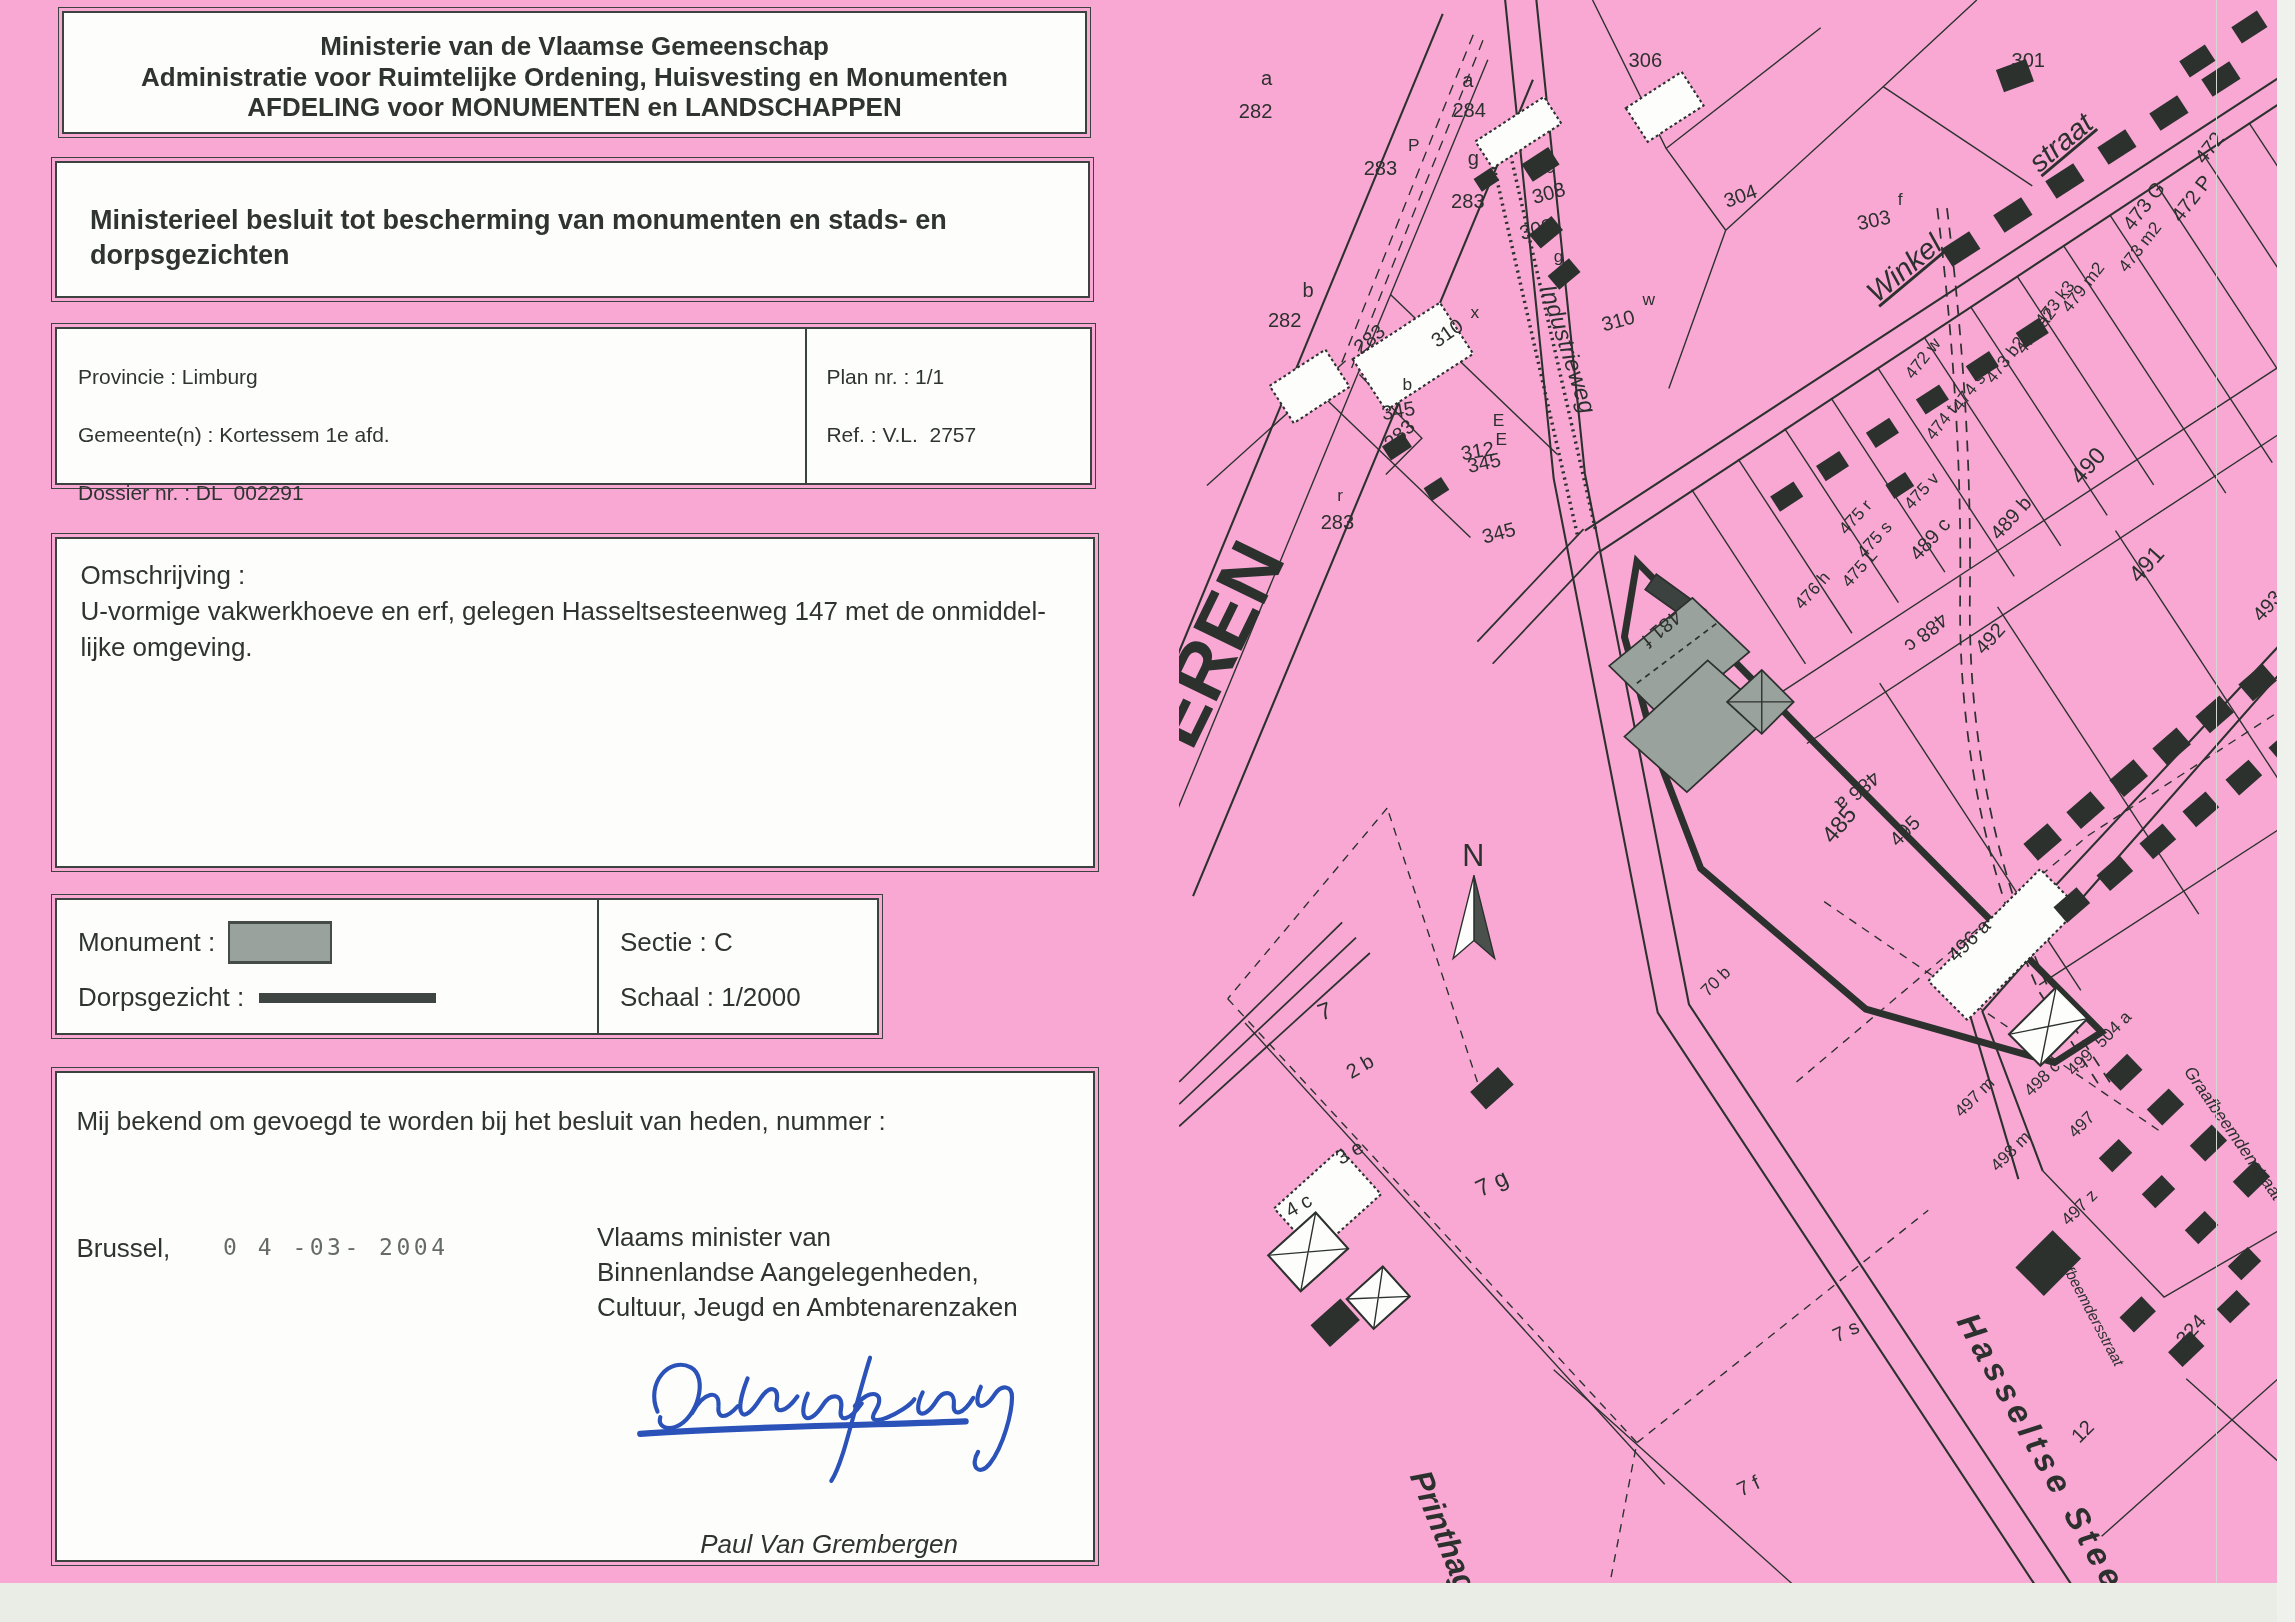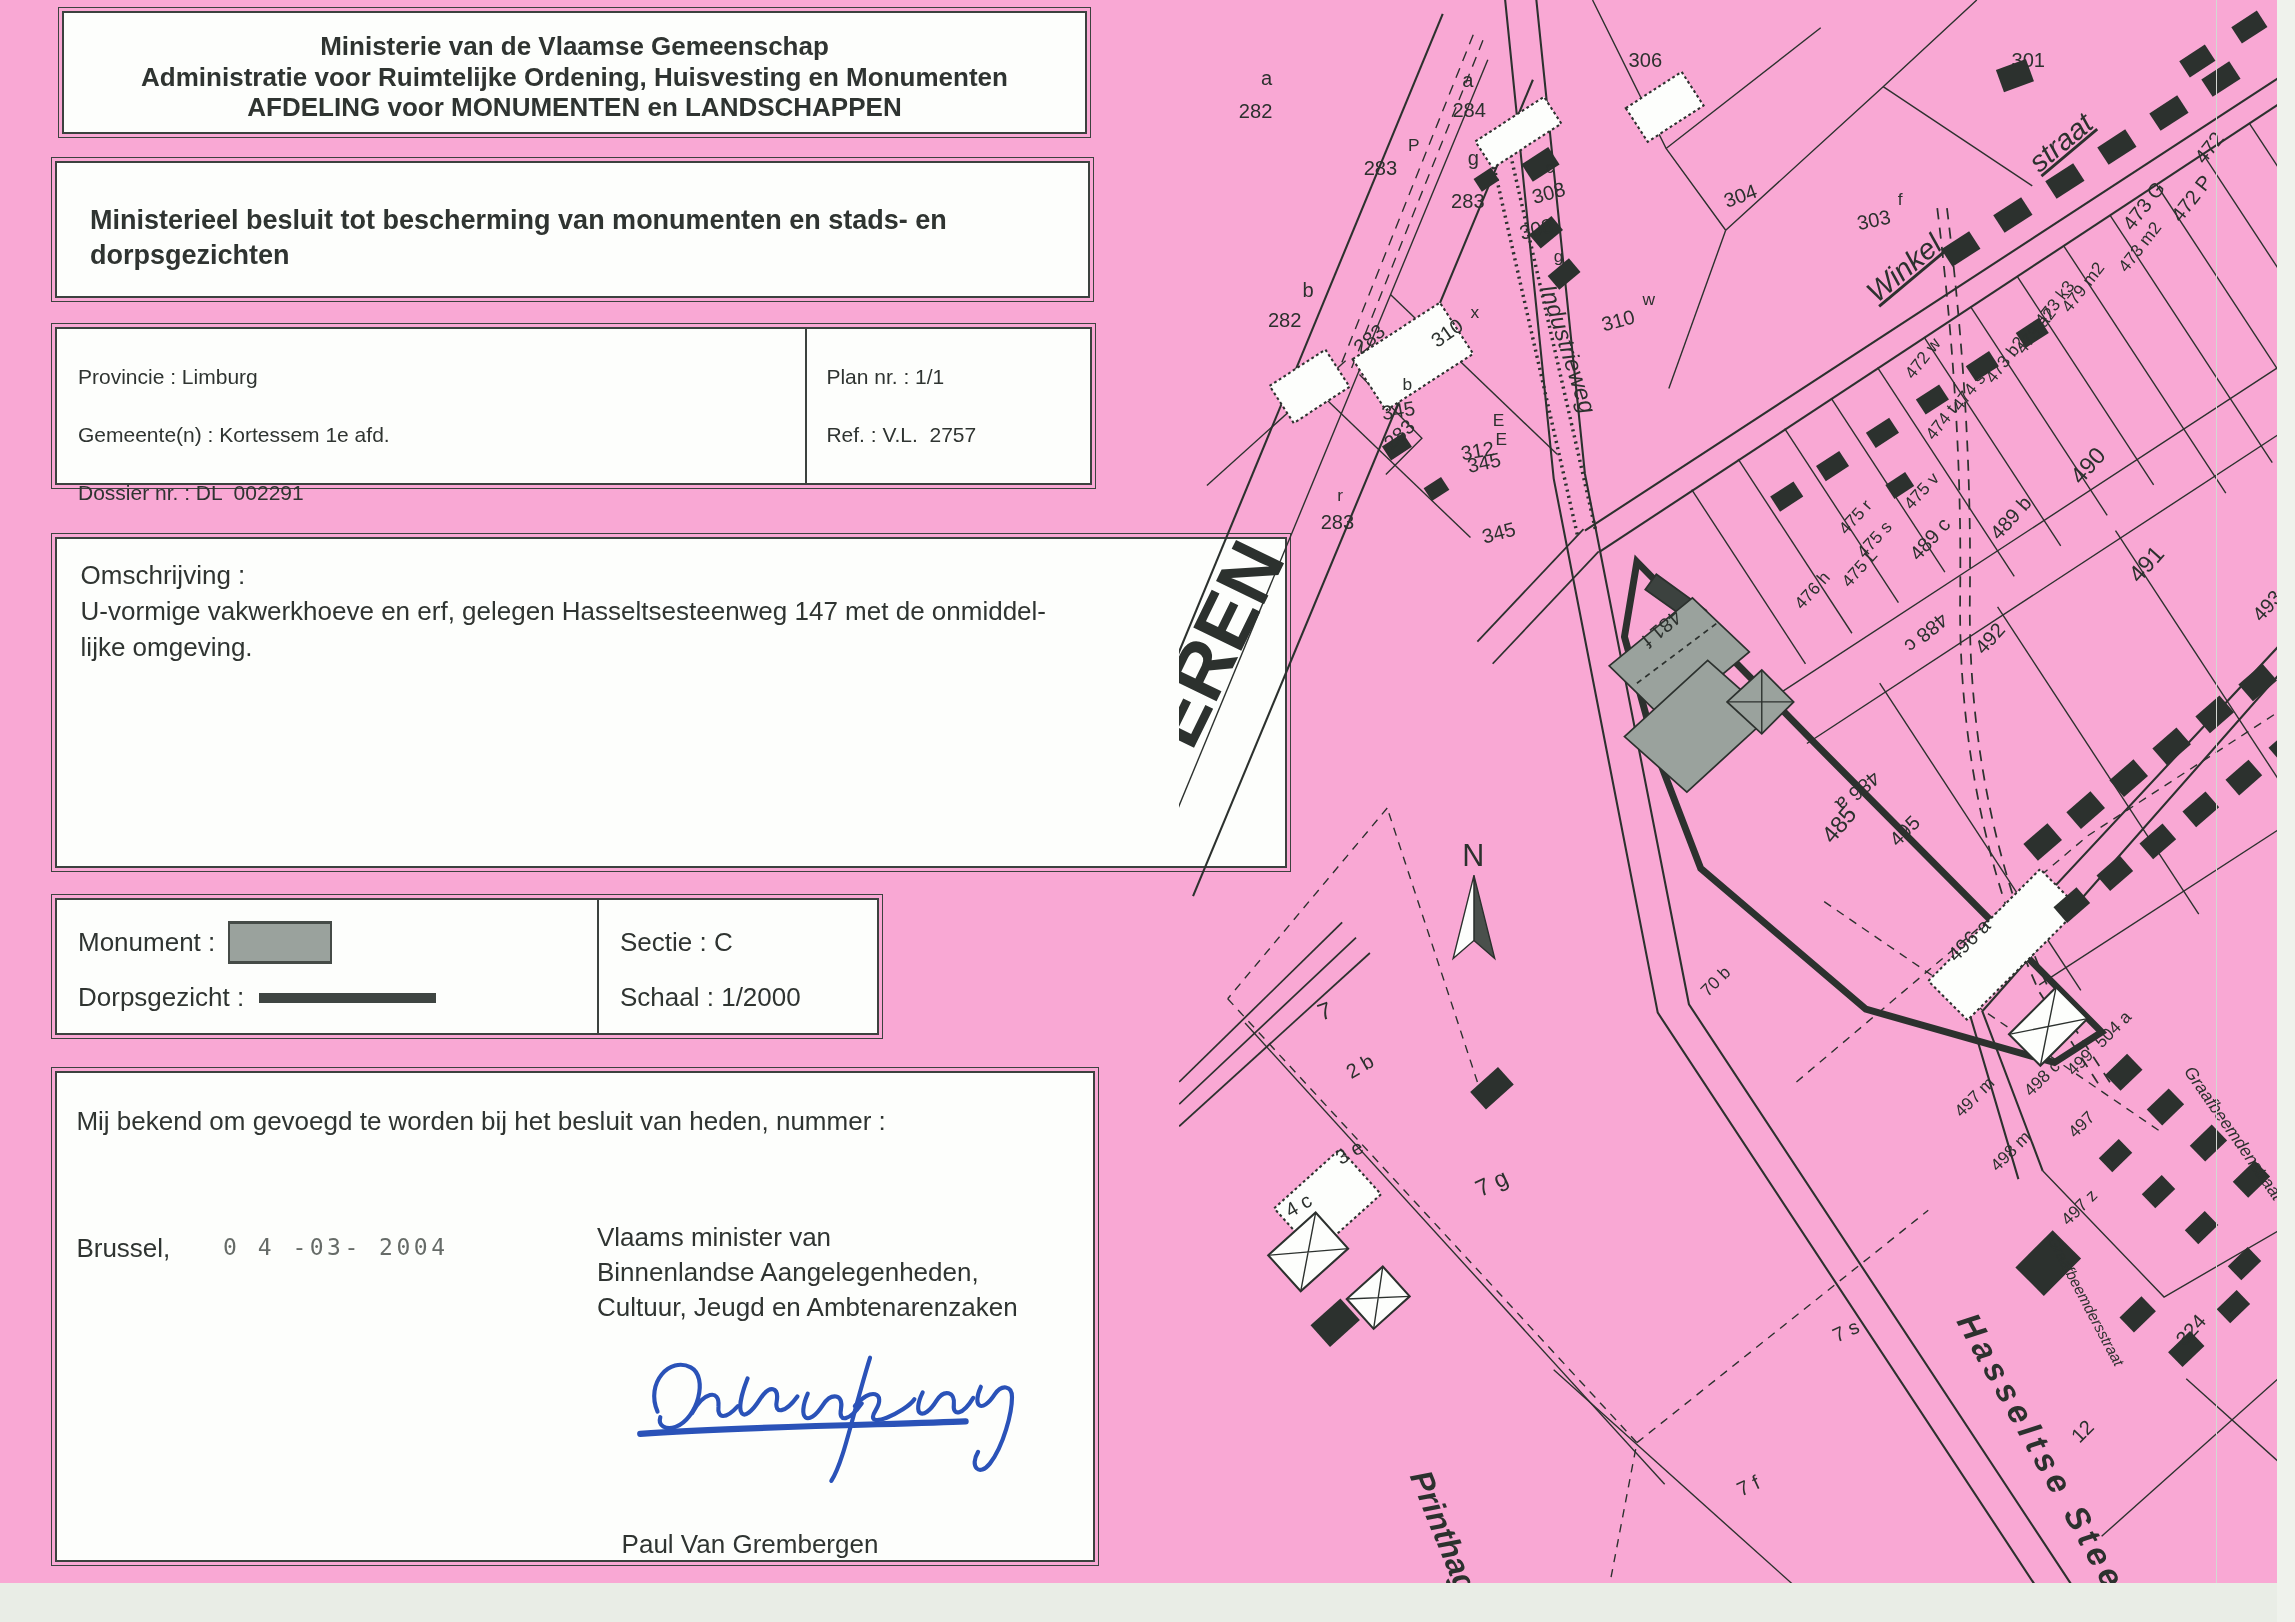--- a/index.html
+++ b/index.html
@@ -8,34 +8,34 @@
   
   .box{position:absolute;background:#fdfefc;border:2.1px solid #3c423f;outline:1.4px solid #3c423f;outline-offset:3.5px;box-sizing:border-box;}
   .b-header{left:62px;top:11px;width:1025px;height:123px;text-align:center;padding-top:18px;}
   .b-header div{font-weight:bold;font-size:26px;line-height:30.5px;}
   .b-title{left:55px;top:161px;width:1035px;height:137px;padding:40px 33px 0 33px;}
   .b-title div{font-weight:bold;font-size:27px;line-height:35px;}
   .b-info{left:55px;top:327px;width:1037px;height:158px;}
   .b-info .cell-l{position:absolute;left:0;top:0;width:750px;height:100%;border-right:2.1px solid #3c423f;box-sizing:border-box;padding:19.4px 0 0 21px;}
   .b-info .cell-r{position:absolute;left:750px;top:0;right:0;height:100%;padding:19.4px 0 0 19.4px;box-sizing:border-box;}
   .row{font-size:21px;line-height:58px;white-space:pre;}
-  .b-oms{left:55px;top:537px;width:1232px;height:331px;padding:18px 23.6px;}
+  .b-oms{left:55px;top:537px;width:1040px;height:331px;padding:18px 23.6px;}
   .b-oms div{font-size:26px;line-height:36px;}
   .b-legend{left:55px;top:898px;width:824px;height:137px;}
   .b-legend .cell-l{position:absolute;left:0;top:0;width:542px;height:100%;border-right:2.1px solid #3c423f;box-sizing:border-box;padding:15.3px 0 0 21px;}
   .b-legend .cell-r{position:absolute;left:542px;top:0;right:0;height:100%;padding:15.3px 0 0 21px;box-sizing:border-box;border-radius:28px;}
   .leg-row{font-size:26px;height:55px;display:flex;align-items:center;}
   .swatch{display:inline-block;width:104px;height:43px;background:#9aa29d;border:3.5px solid #454b47;border-left-width:2.1px;border-right-width:2.1px;margin-left:12.5px;box-sizing:border-box;}
   .dg-bar{display:inline-block;width:177px;height:9.7px;background:#3f4542;margin-left:15.3px;}
   .b-close{left:55px;top:1071px;width:1040px;height:491px;}
   .close-line{position:absolute;left:19.4px;top:33px;font-size:26px;}
   .brussel{position:absolute;left:19.4px;top:160px;font-size:26px;}
   .stamp{position:absolute;left:166px;top:161px;font-family:"DejaVu Sans Mono",monospace;font-size:23px;color:#565c58;letter-spacing:3.5px;opacity:.9;}
   .minister{position:absolute;left:540px;top:147px;font-size:26px;line-height:35px;}
-  .signer{position:absolute;left:485px;top:456px;width:416px;text-align:center;font-size:26px;}
+  .signer{position:absolute;left:485px;top:456px;width:416px;text-align:right;font-size:26px;font-style:italic;}
   .sig-svg{position:absolute;left:569px;top:257px;}
   
   #map{position:absolute;left:1179px;top:0;width:1117px;height:1623px;}
   #map svg{position:absolute;left:0;top:0;}
   .edge-bottom{position:absolute;left:0;top:1583px;width:2295px;height:40px;background:#e9ede6;}
   .edge-right{position:absolute;left:2277px;top:0;width:18px;height:1623px;background:#eff2ec;}
   .sheet-line{position:absolute;left:2216px;top:0;width:1.4px;height:1583px;background:#d3d8d2;}
 </style>
 </head>
 <body>

